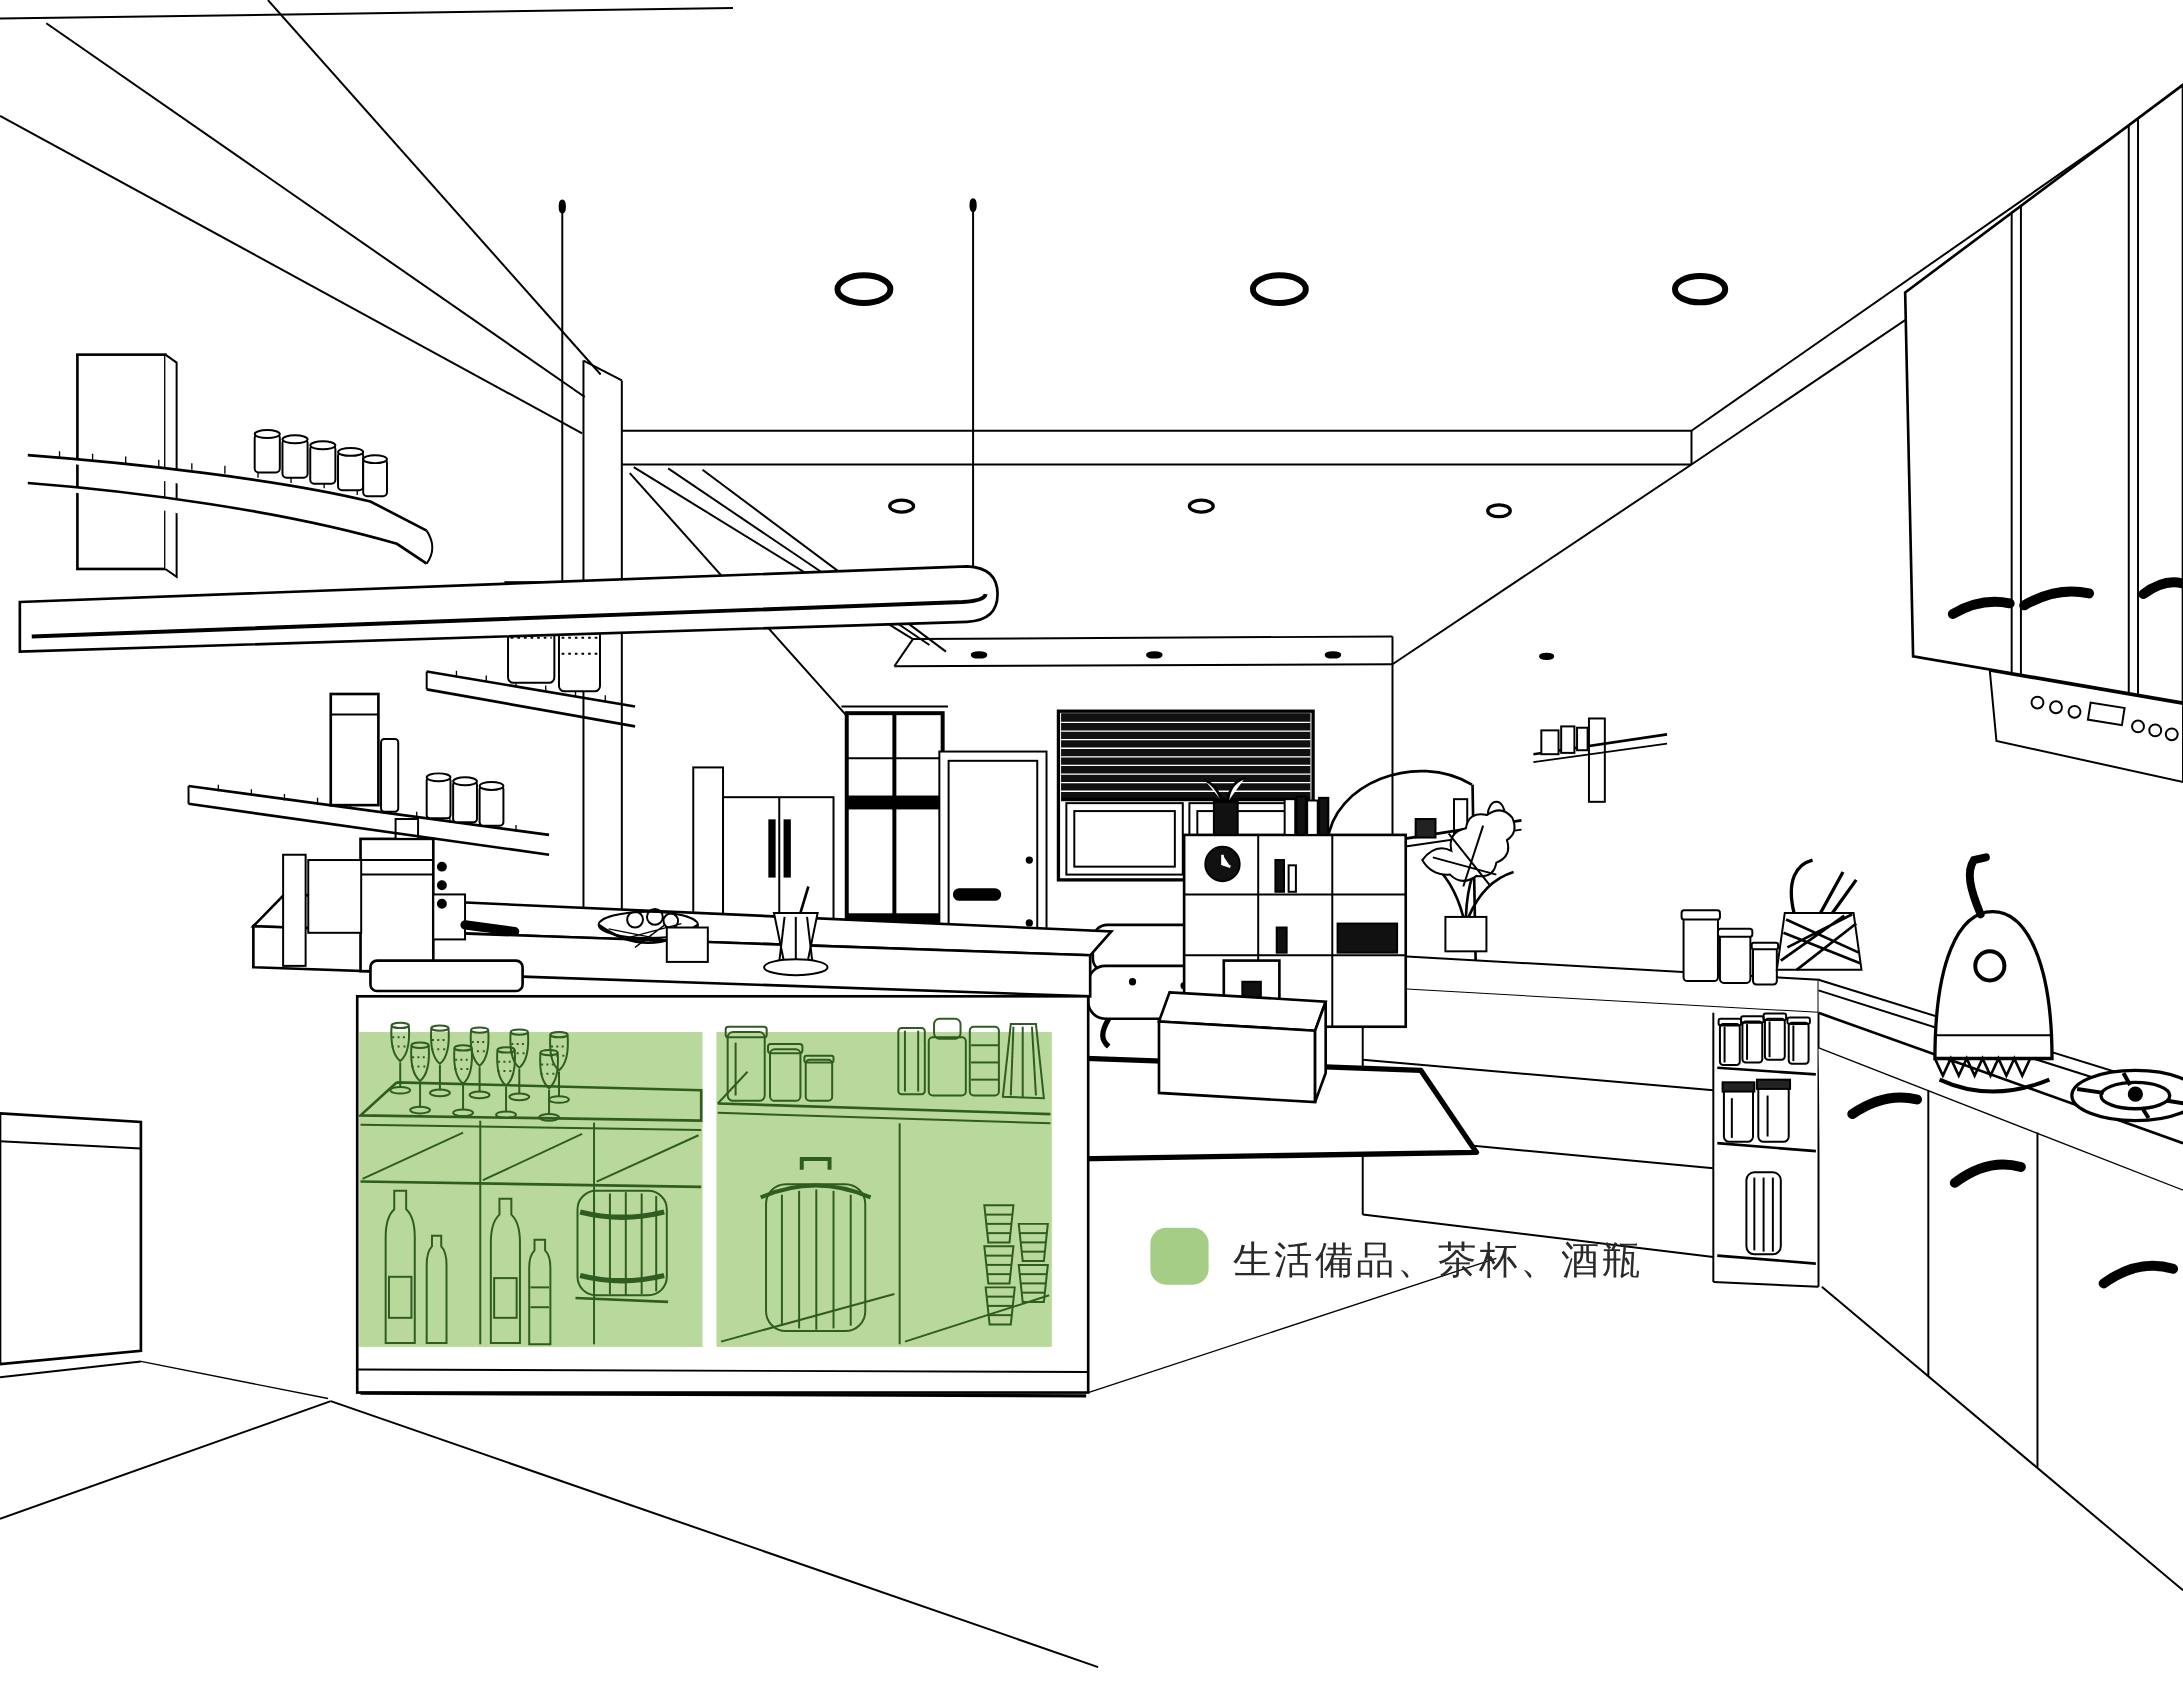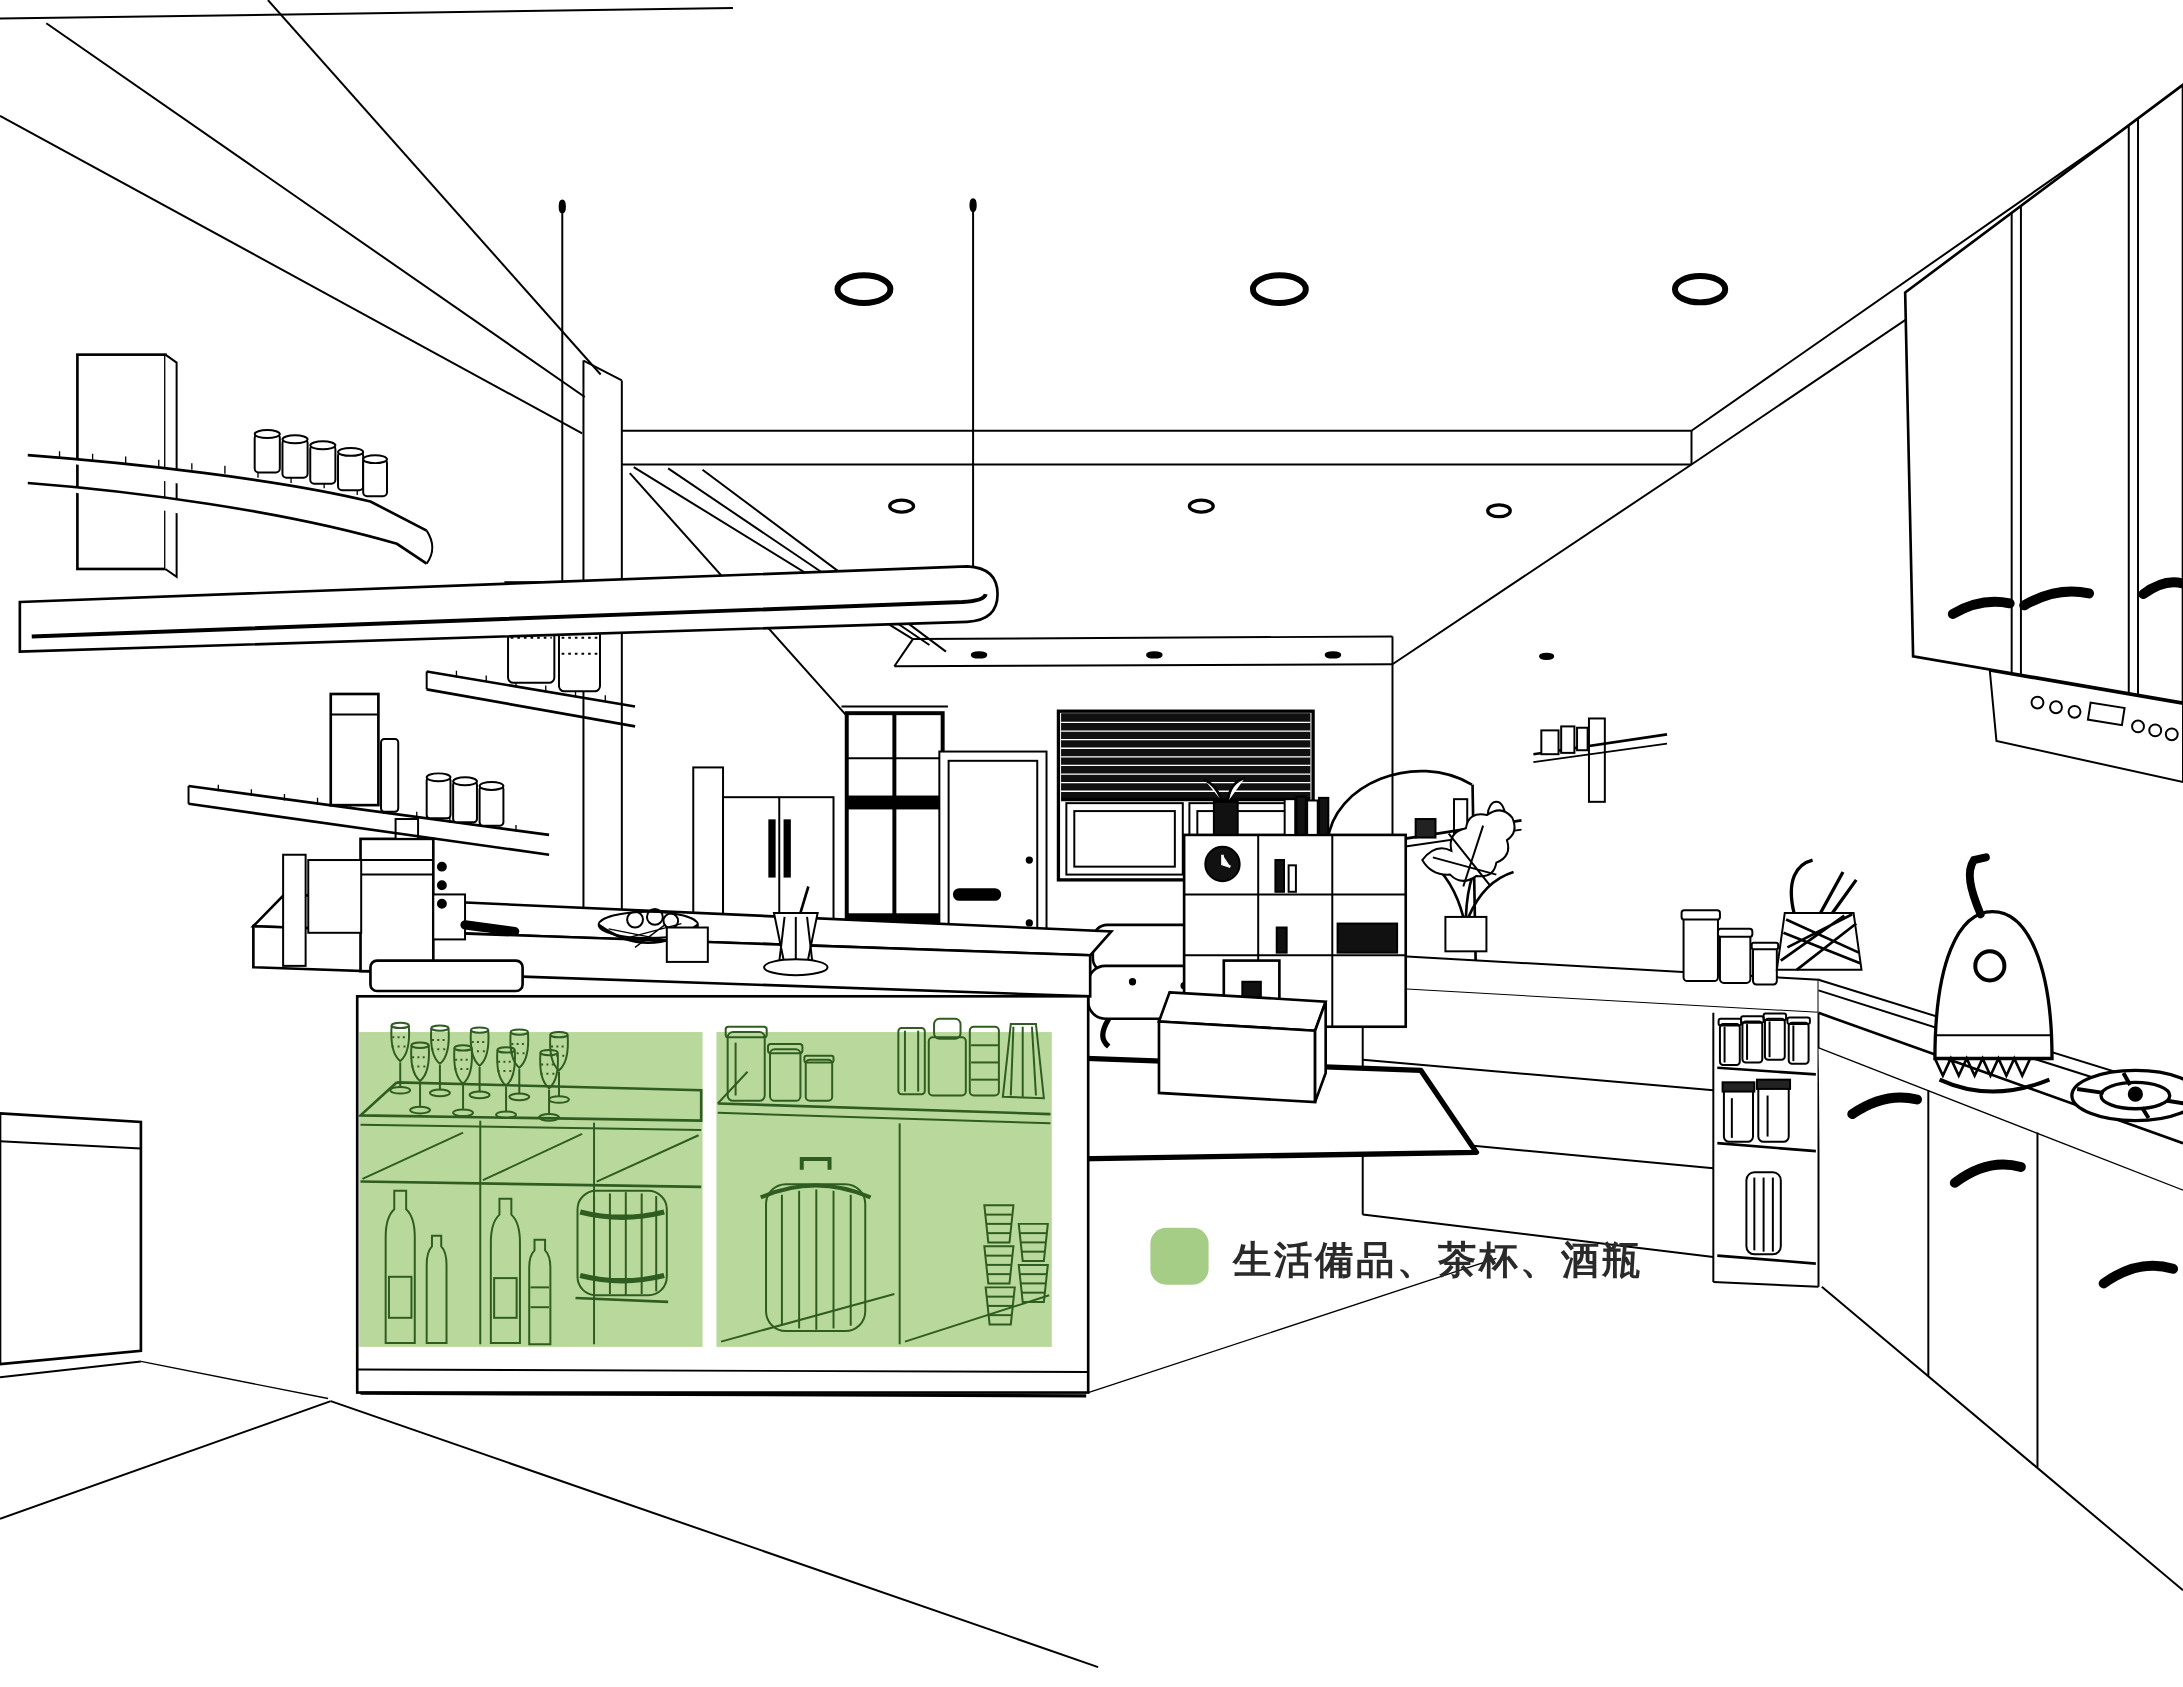--- a/index.html
+++ b/index.html
@@ -1,17 +1,17 @@
 <!DOCTYPE html>
 <html style="font-size:10.6px"><head>
 <meta charset="utf-8">
 <style>
   html,body{margin:0;padding:0;background:#ffffff;}
   #stage{position:relative;width:2183px;height:1687px;background:#ffffff;overflow:hidden;
-         font-family:"Liberation Sans", sans-serif;font-weight:bold;}
+         font-family:"Liberation Sans", sans-serif;}
   svg{display:block;}
   .legend-text{font-family:"Liberation Sans","DejaVu Sans",sans-serif;font-size:58px;
                letter-spacing:4px;fill:#2a2a2a;}
 </style>
 </head>
 <body>
 
 <div id="stage">
 <svg viewBox="0 0 3300 2550" width="2183" height="1687">
   <defs>

